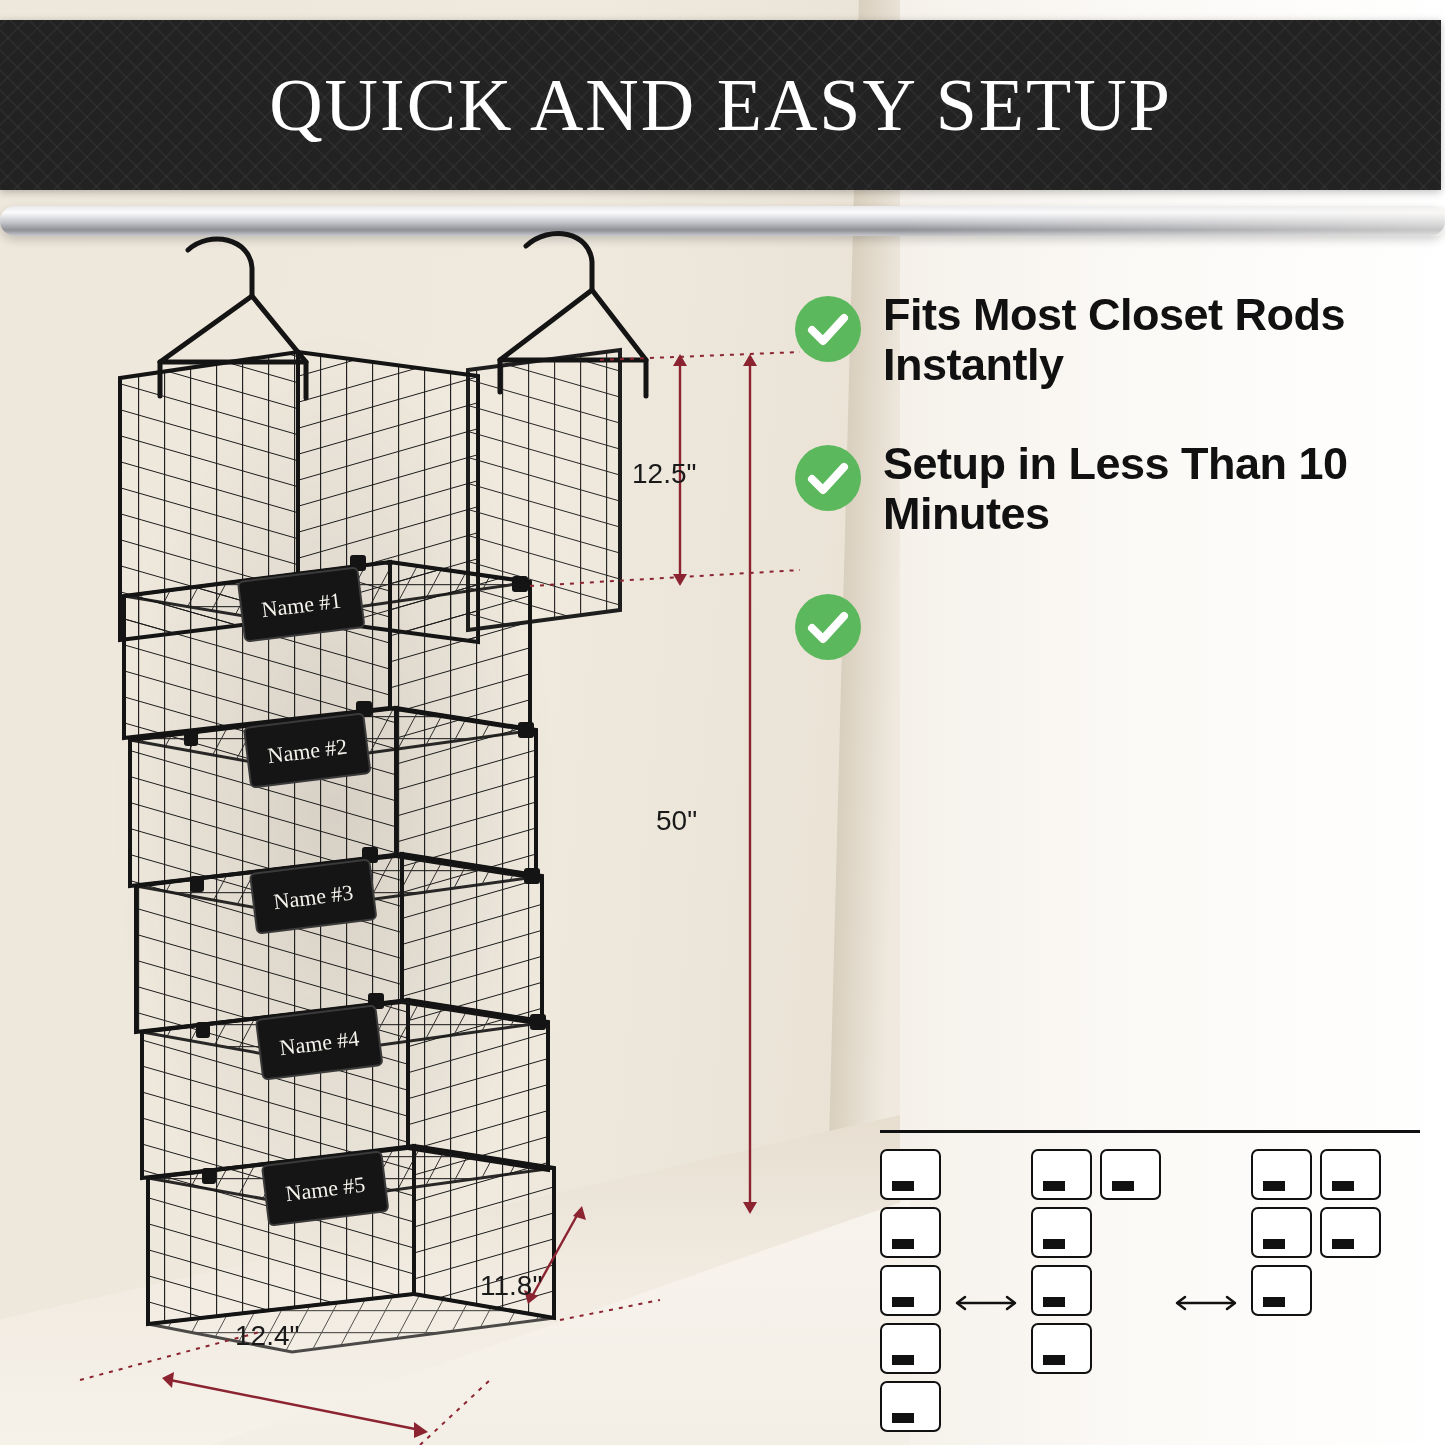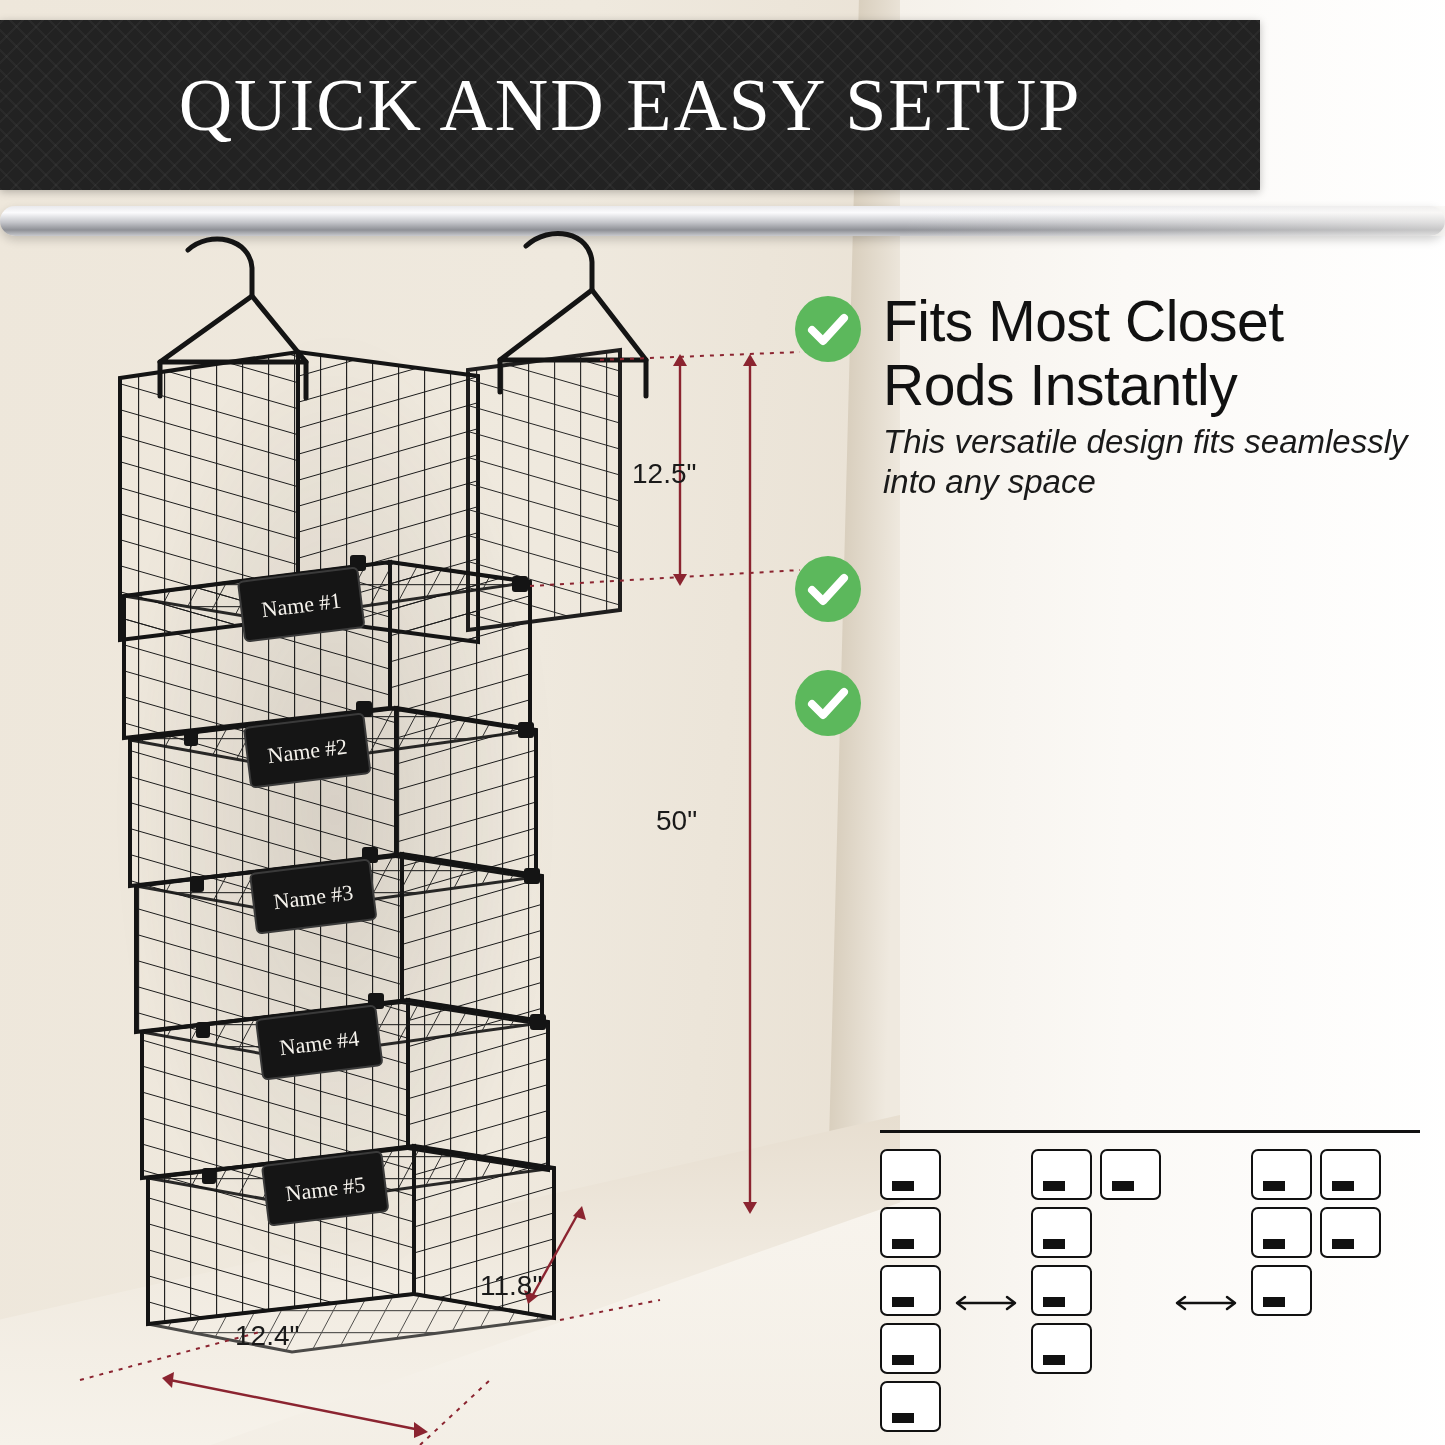--- a/index.html
+++ b/index.html
@@ -61,21 +61,21 @@
     left: 120px; top: 330px;
     width: 430px; height: 960px;
     background: radial-gradient(ellipse at 50% 50%, rgba(90,80,70,.16), rgba(90,80,70,0) 70%);
     filter: blur(12px);
   }
 
   
   .banner {
     position: absolute;
     left: 0; top: 20px;
-    width: 1260px; height: 170px;
+    width: 1441px; height: 170px;
     background:
       repeating-linear-gradient(45deg, rgba(255,255,255,.035) 0 2px, rgba(0,0,0,0) 2px 14px),
       repeating-linear-gradient(-45deg, rgba(255,255,255,.035) 0 2px, rgba(0,0,0,0) 2px 14px),
       #222222;
     display: flex;
     align-items: center;
     justify-content: center;
     box-shadow: 0 2px 8px rgba(0,0,0,.25);
   }
   .banner-title {
@@ -125,22 +125,22 @@
     width: 66px; height: 66px;
     border-radius: 50%;
     background: #5cb85c;
     margin-right: 22px;
     position: relative;
     top: 6px;
   }
   .check svg { display: block; }
   .feature-text { flex: 1 1 auto; }
   .feature-title {
-    font-size: 57px;
-    font-weight: normal;
+    font-size: 45px;
+    font-weight: bold;
     line-height: 1.12;
     color: #111;
     letter-spacing: -0.5px;
   }
   .feature-sub {
     font-size: 33px;
     font-style: italic;
     line-height: 1.22;
     color: #1a1a1a;
     margin-top: 4px;
@@ -345,31 +345,31 @@
 <div class="features">
 
   <div class="feature">
     <div class="check">
       <svg width="66" height="66" viewBox="0 0 66 66">
         <path d="M17 34 L28 45 L49 22" fill="none" stroke="#ffffff" stroke-width="8" stroke-linecap="round" stroke-linejoin="round"></path>
       </svg>
     </div>
     <div class="feature-text">
       <div class="feature-title">Fits Most Closet Rods Instantly</div>
-      <div class="feature-sub">This versatile design fits seamlessly into any space</div>
     </div>
   </div>
 
   <div class="feature">
     <div class="check">
       <svg width="66" height="66" viewBox="0 0 66 66">
         <path d="M17 34 L28 45 L49 22" fill="none" stroke="#ffffff" stroke-width="8" stroke-linecap="round" stroke-linejoin="round"></path>
       </svg>
     </div>
     <div class="feature-text">
+      <div class="feature-title">Setup in Less Than 10 Minutes</div>
     </div>
   </div>
 
   <div class="feature">
     <div class="check">
       <svg width="66" height="66" viewBox="0 0 66 66">
         <path d="M17 34 L28 45 L49 22" fill="none" stroke="#ffffff" stroke-width="8" stroke-linecap="round" stroke-linejoin="round"></path>
       </svg>
     </div>
   </div>

